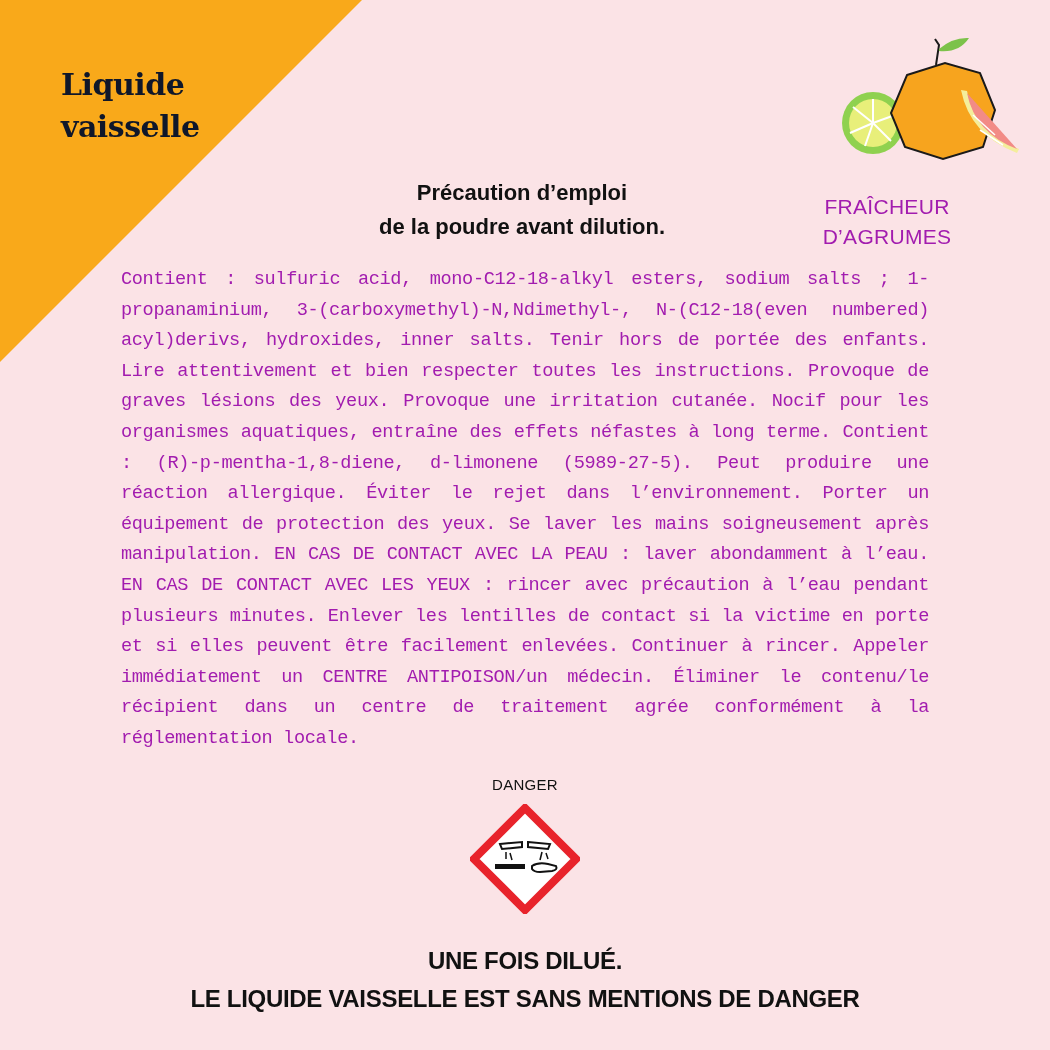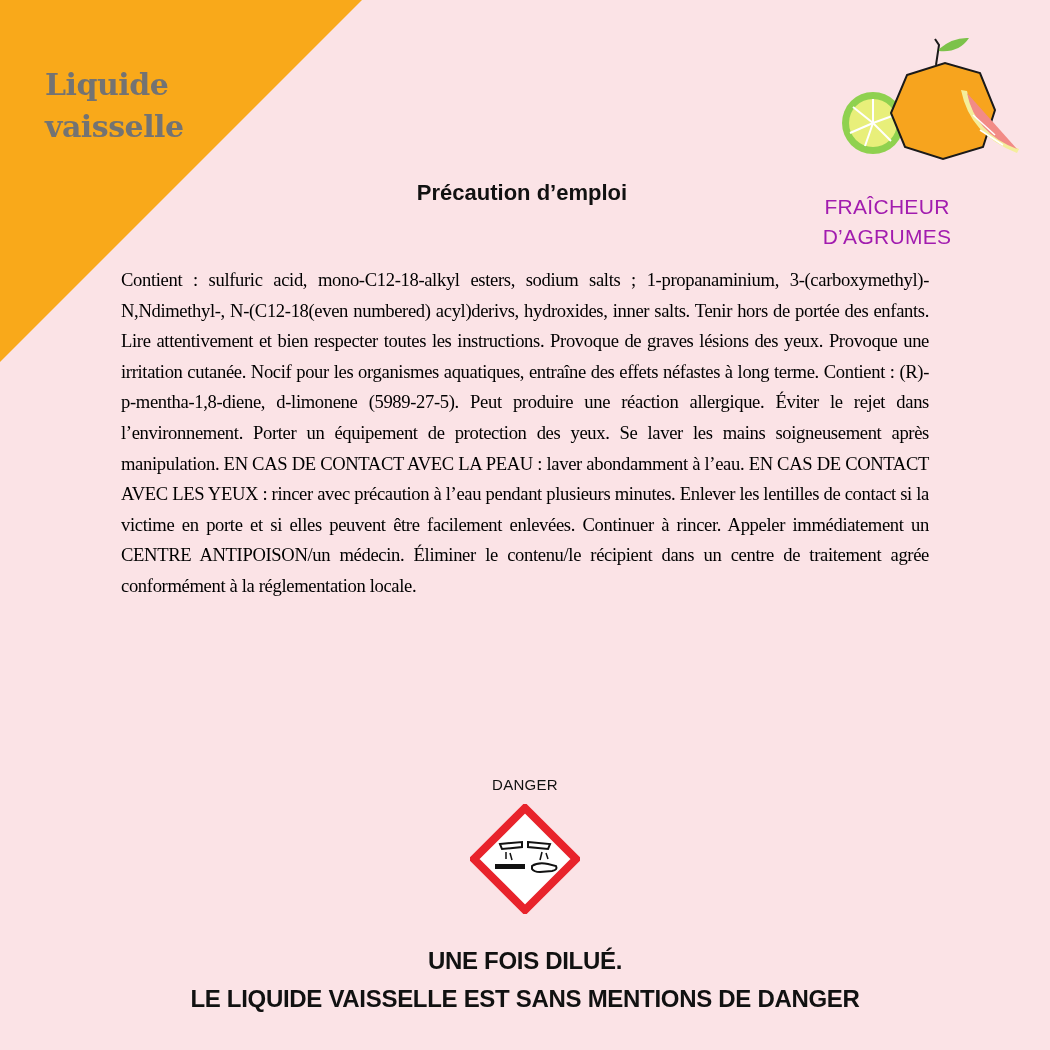--- a/index.html
+++ b/index.html
@@ -10,41 +10,41 @@
       font-family: "Liberation Sans", "DejaVu Sans", sans-serif;
       color: #111;
     }
     .corner {
       position: absolute; left: 0; top: 0;
       width: 362px; height: 362px;
       background: #f9a91a;
       clip-path: polygon(0 0, 100% 0, 0 100%);
     }
     .product-title {
-      position: absolute; left: 45px; top: 64px;
+      position: absolute; left: 61px; top: 64px;
       font-family: "DejaVu Serif", serif;
       font-weight: bold; font-size: 30px; line-height: 42px;
-      letter-spacing: -0.5px; color: #737373;
+      letter-spacing: -0.5px; color: #0f172a;
     }
     .fruit {
       position: absolute; left: 835px; top: 35px; width: 190px; height: 130px;
     }
     .scent {
       position: absolute; left: 787px; top: 192px; width: 200px;
       text-align: center; font-size: 21px; line-height: 30px; color: #a21caf;
       letter-spacing: 0.3px;
     }
     .heading {
       position: absolute; left: 300px; top: 176px; width: 444px;
       text-align: center; font-weight: bold; font-size: 22px; line-height: 34px;
     }
     .body-text {
       position: absolute; left: 121px; top: 265px; width: 808px;
-      text-align: justify; font-size: 19.6px; line-height: 30.6px; color: #000000;
-      font-family: Liberation Serif, serif; font-size: 18.6px;
+      text-align: justify; font-size: 19.6px; line-height: 30.6px; color: #a21caf;
+      font-family: Liberation Mono, monospace; font-size: 18.6px;
       letter-spacing: -0.35px; word-spacing: 0px;
     }
     .danger-label {
       position: absolute; left: 425px; top: 776px; width: 200px;
       text-align: center; font-weight: normal; font-size: 15px; letter-spacing: 0.3px;
     }
     .pictogram {
       position: absolute; left: 470px; top: 804px; width: 110px; height: 110px;
     }
     .footer {
@@ -89,20 +89,21 @@
   </g>
 </svg>
 
 <div class="scent">
   <div>FRAÎCHEUR</div>
   <div>D’AGRUMES</div>
 </div>
 
 <div class="heading">
   <div>Précaution d’emploi</div>
+  <div>de la poudre avant dilution.</div>
 </div>
 
 <div class="body-text">Contient : sulfuric acid, mono-C12-18-alkyl esters, sodium salts ; 1-propanaminium, 3-(carboxymethyl)-N,Ndimethyl-, N-(C12-18(even numbered) acyl)derivs, hydroxides, inner salts. Tenir hors de portée des enfants. Lire attentivement et bien respecter toutes les instructions. Provoque de graves lésions des yeux. Provoque une irritation cutanée. Nocif pour les organismes aquatiques, entraîne des effets néfastes à long terme. Contient : (R)-p-mentha-1,8-diene, d-limonene (5989-27-5). Peut produire une réaction allergique.  Éviter le rejet dans l’environnement. Porter un équipement de protection des yeux. Se laver les mains soigneusement après manipulation. EN CAS DE CONTACT AVEC LA PEAU : laver abondamment à l’eau. EN CAS DE CONTACT AVEC LES YEUX : rincer avec précaution à l’eau pendant plusieurs minutes. Enlever les lentilles de contact si la victime en porte et si elles peuvent être facilement enlevées. Continuer à rincer. Appeler immédiatement un CENTRE ANTIPOISON/un médecin. Éliminer le contenu/le récipient dans un centre de traitement agrée conformément à la réglementation locale.</div>
 
 <div class="danger-label">DANGER</div>
 
 <svg class="pictogram" viewBox="0 0 110 110">
   <polygon points="55,4 106,55 55,106 4,55" fill="#fff" stroke="#e8232b" stroke-width="8" stroke-linejoin="miter"></polygon>
 
   <g stroke="#111" stroke-width="2" fill="none">

